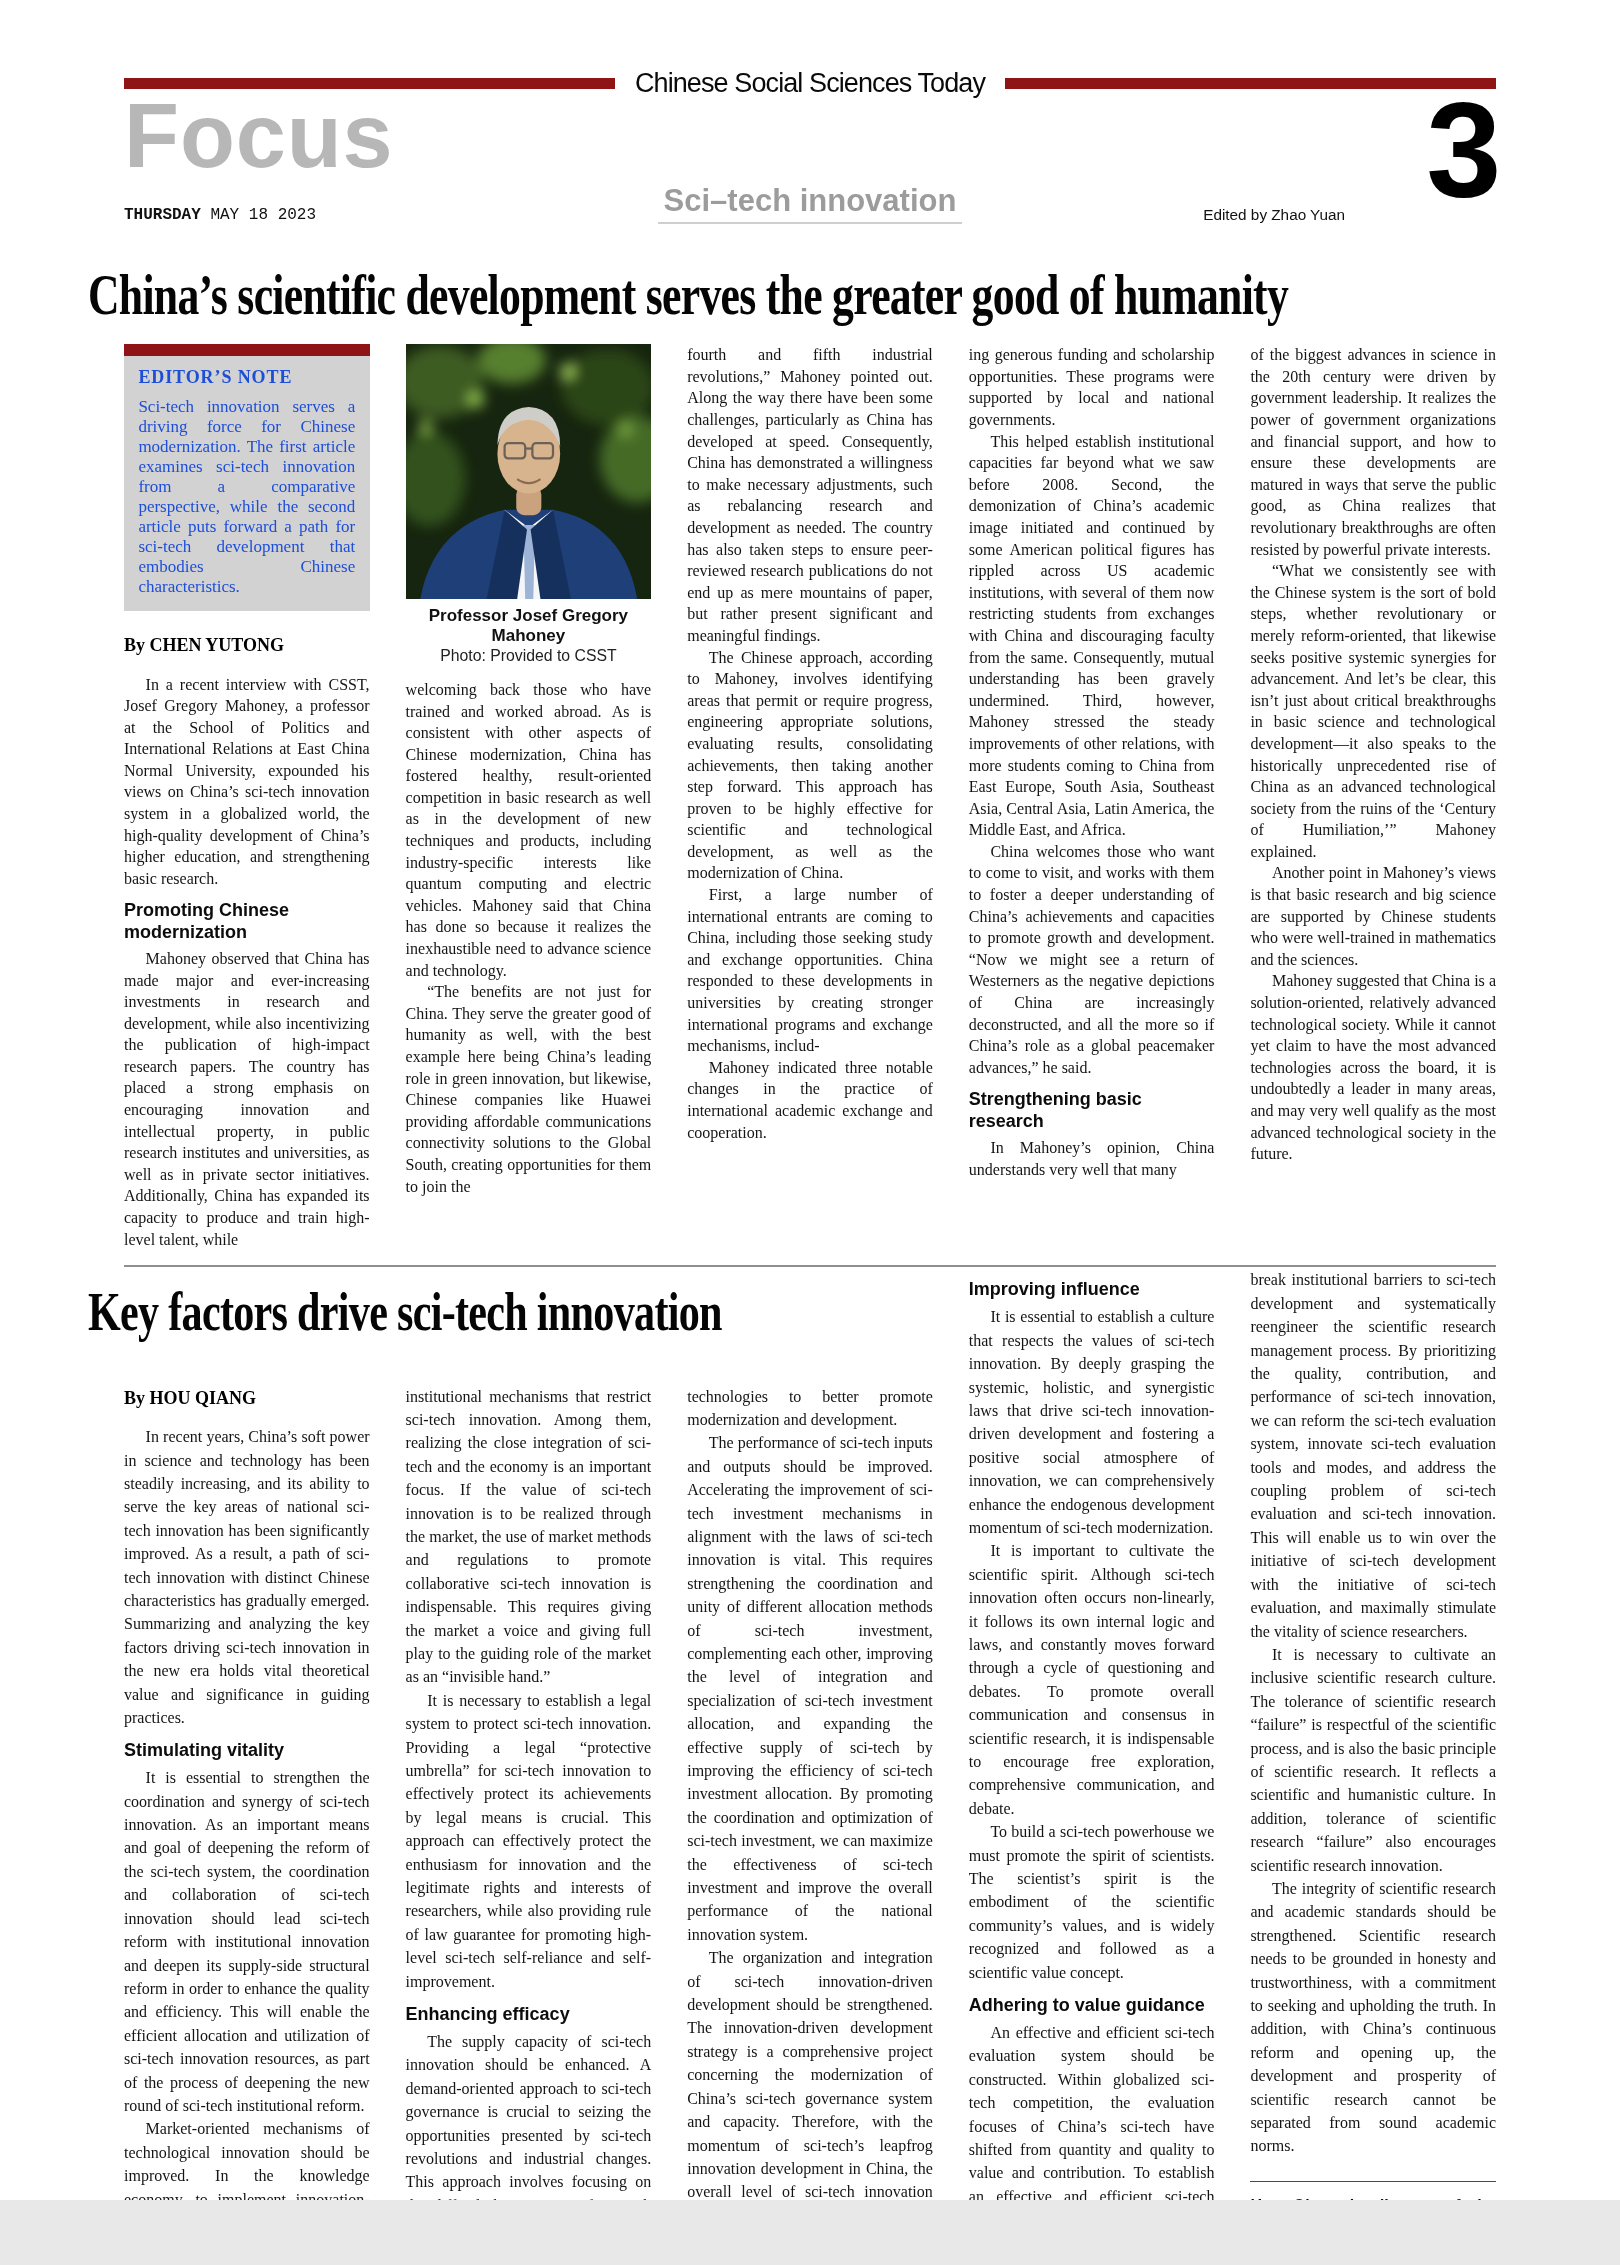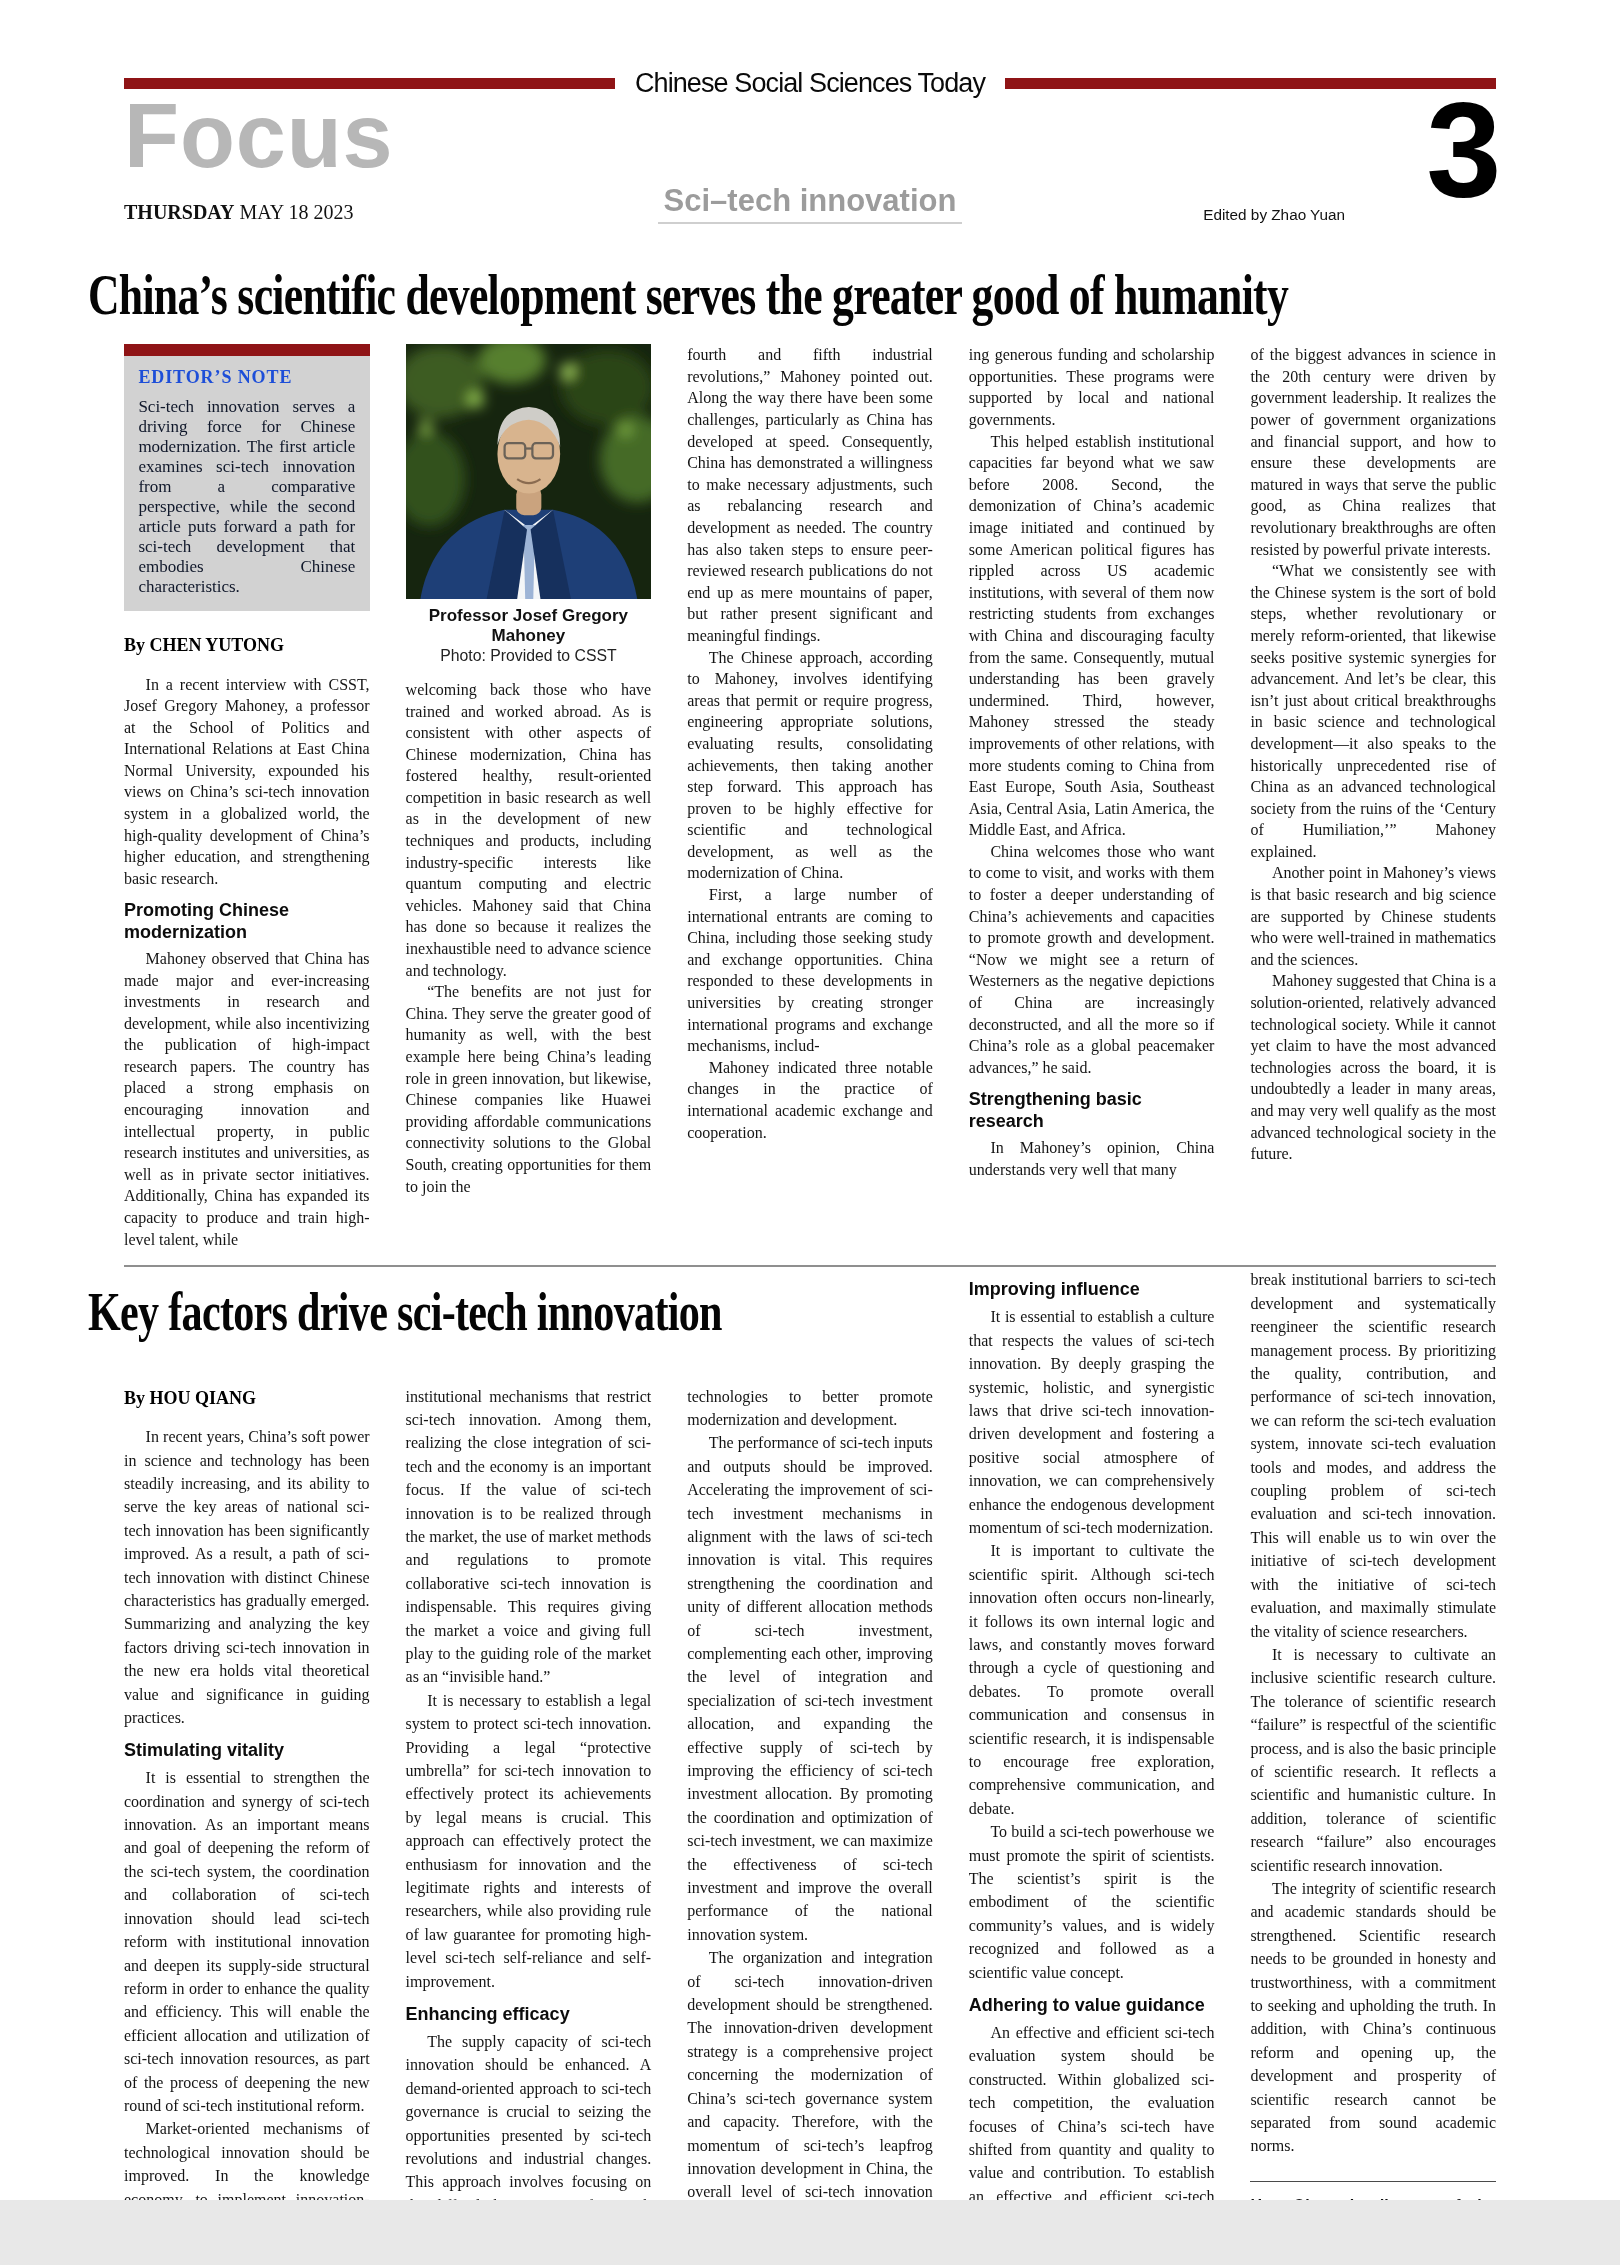--- a/index.html
+++ b/index.html
@@ -10,21 +10,21 @@
   
   .header{position:relative;height:158px;}
   .masthead{position:absolute;top:0;left:0;right:0;display:flex;align-items:center;gap:20px;}
   .masthead .bar{flex:1;height:11.7px;background:#8f1416;}
   .masthead .title{font-family:"Liberation Sans",sans-serif;font-size:27px;letter-spacing:-0.9px;color:#0a0a0a;white-space:nowrap;}
   .focus-word{position:absolute;top:27px;left:0;right:0;text-align:left;
       font-family:"Liberation Sans",sans-serif;font-weight:bold;font-size:90px;line-height:.92;color:#b7b7b7;letter-spacing:0.9px;}
   .focus-sub{position:absolute;top:115px;left:0;right:0;text-align:center;}
   .focus-sub span{display:inline-block;font-family:"Liberation Sans",sans-serif;font-weight:bold;font-size:31px;color:#9c9c9c;
       border-bottom:2.7px solid #cfcfcf;padding:0 5.4px 2.7px 5.4px;}
-  .dateline{position:absolute;left:0;bottom:1.8px;font-family:Liberation Serif, serif;font-size:20px;color:#111;}
+  .dateline{position:absolute;left:0;bottom:1.8px;font-family:Liberation Mono, monospace;font-size:16px;color:#111;}
   .dateline b{font-weight:bold;}
   .edited{position:absolute;right:151px;bottom:1.8px;font-family:"Liberation Sans",sans-serif;font-size:15.3px;color:#111;}
   .pagenum{position:absolute;right:-5.4px;top:31px;font-family:"Liberation Sans",sans-serif;font-weight:bold;
       font-size:135px;line-height:.76;color:#000;}
 
   
   .headline{margin:40px 0 20px -36px;white-space:nowrap;overflow:visible;}
   .headline .hx{display:inline-block;transform:scaleX(.78);transform-origin:left bottom;
       font-weight:bold;font-size:56px;line-height:1.04;letter-spacing:-0.9px;color:#050505;}
   .headline.h2 .hx{font-size:54px;}
@@ -45,21 +45,21 @@
   .body-p.indent{text-indent:21.6px;}
   .subhead{margin:10.8px 0 4.5px 0;font-family:"Liberation Sans",sans-serif;font-weight:bold;font-size:18px;line-height:21.6px;color:#0c0c0c;}
   .bio{margin:23.4px 0 0 0;padding-top:12.6px;border-top:1.8px solid #4a4a4a;
       font-family:"Liberation Sans",sans-serif;font-weight:bold;font-size:16px;line-height:22.5px;text-align:justify;color:#101010;}
 
   
   .note-box{background:#d2d2d2;}
   .note-box .topbar{height:11.7px;background:#8f1416;}
   .note-box .inner{padding:10.8px 14.4px 14.4px 14.4px;}
   .note-label{font-weight:bold;font-size:18px;letter-spacing:0.9px;color:#1d4ed8;margin:0 0 9px 0;}
-  .note-text{margin:0;font-size:17px;line-height:20px;text-align:justify;color:#0f172a;}
+  .note-text{margin:0;font-size:17px;line-height:20px;text-align:justify;color:#1d4ed8;}
   .byline{margin:23.4px 0 18px 0;font-weight:bold;font-size:18px;color:#000;}
   .byline.b2{margin:3.6px 0 16px 0;}
 
   
   .photo-fig{margin:0 0 14.4px 0;text-align:center;}
   .photo-fig svg{display:block;width:100%;height:255px;}
   .cap-title{margin:6.3px 0 0 0;font-family:"Liberation Sans",sans-serif;font-weight:bold;font-size:17px;line-height:20px;color:#111;}
   .cap-credit{margin:0;font-family:"Liberation Sans",sans-serif;font-size:15.8px;line-height:19px;color:#222;}
 
   .divider{border:none;border-top:2.7px solid #8f8f8f;margin:14.4px 0 0 0;}

